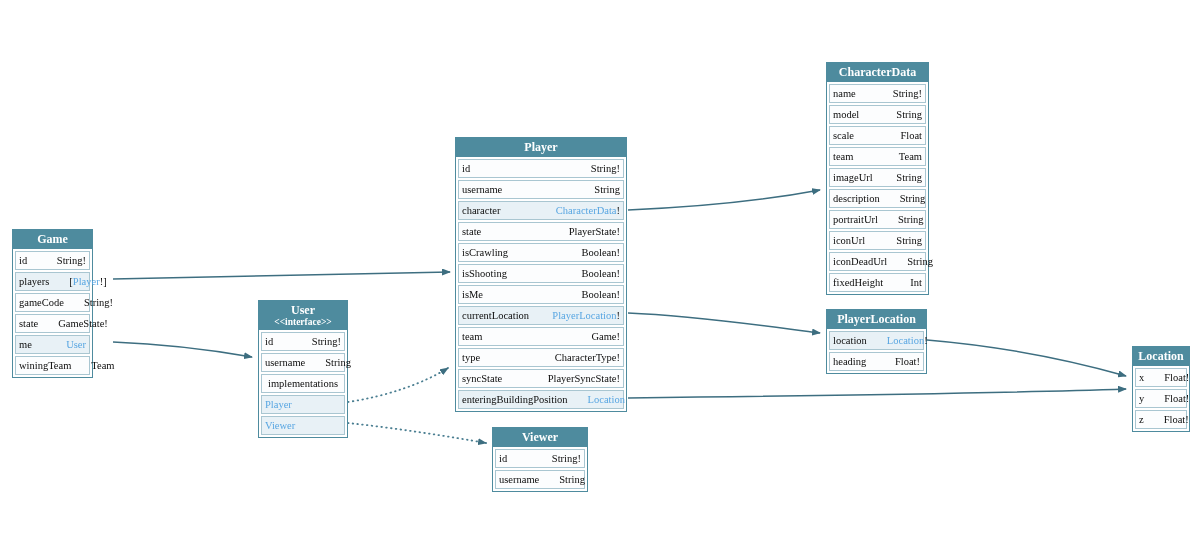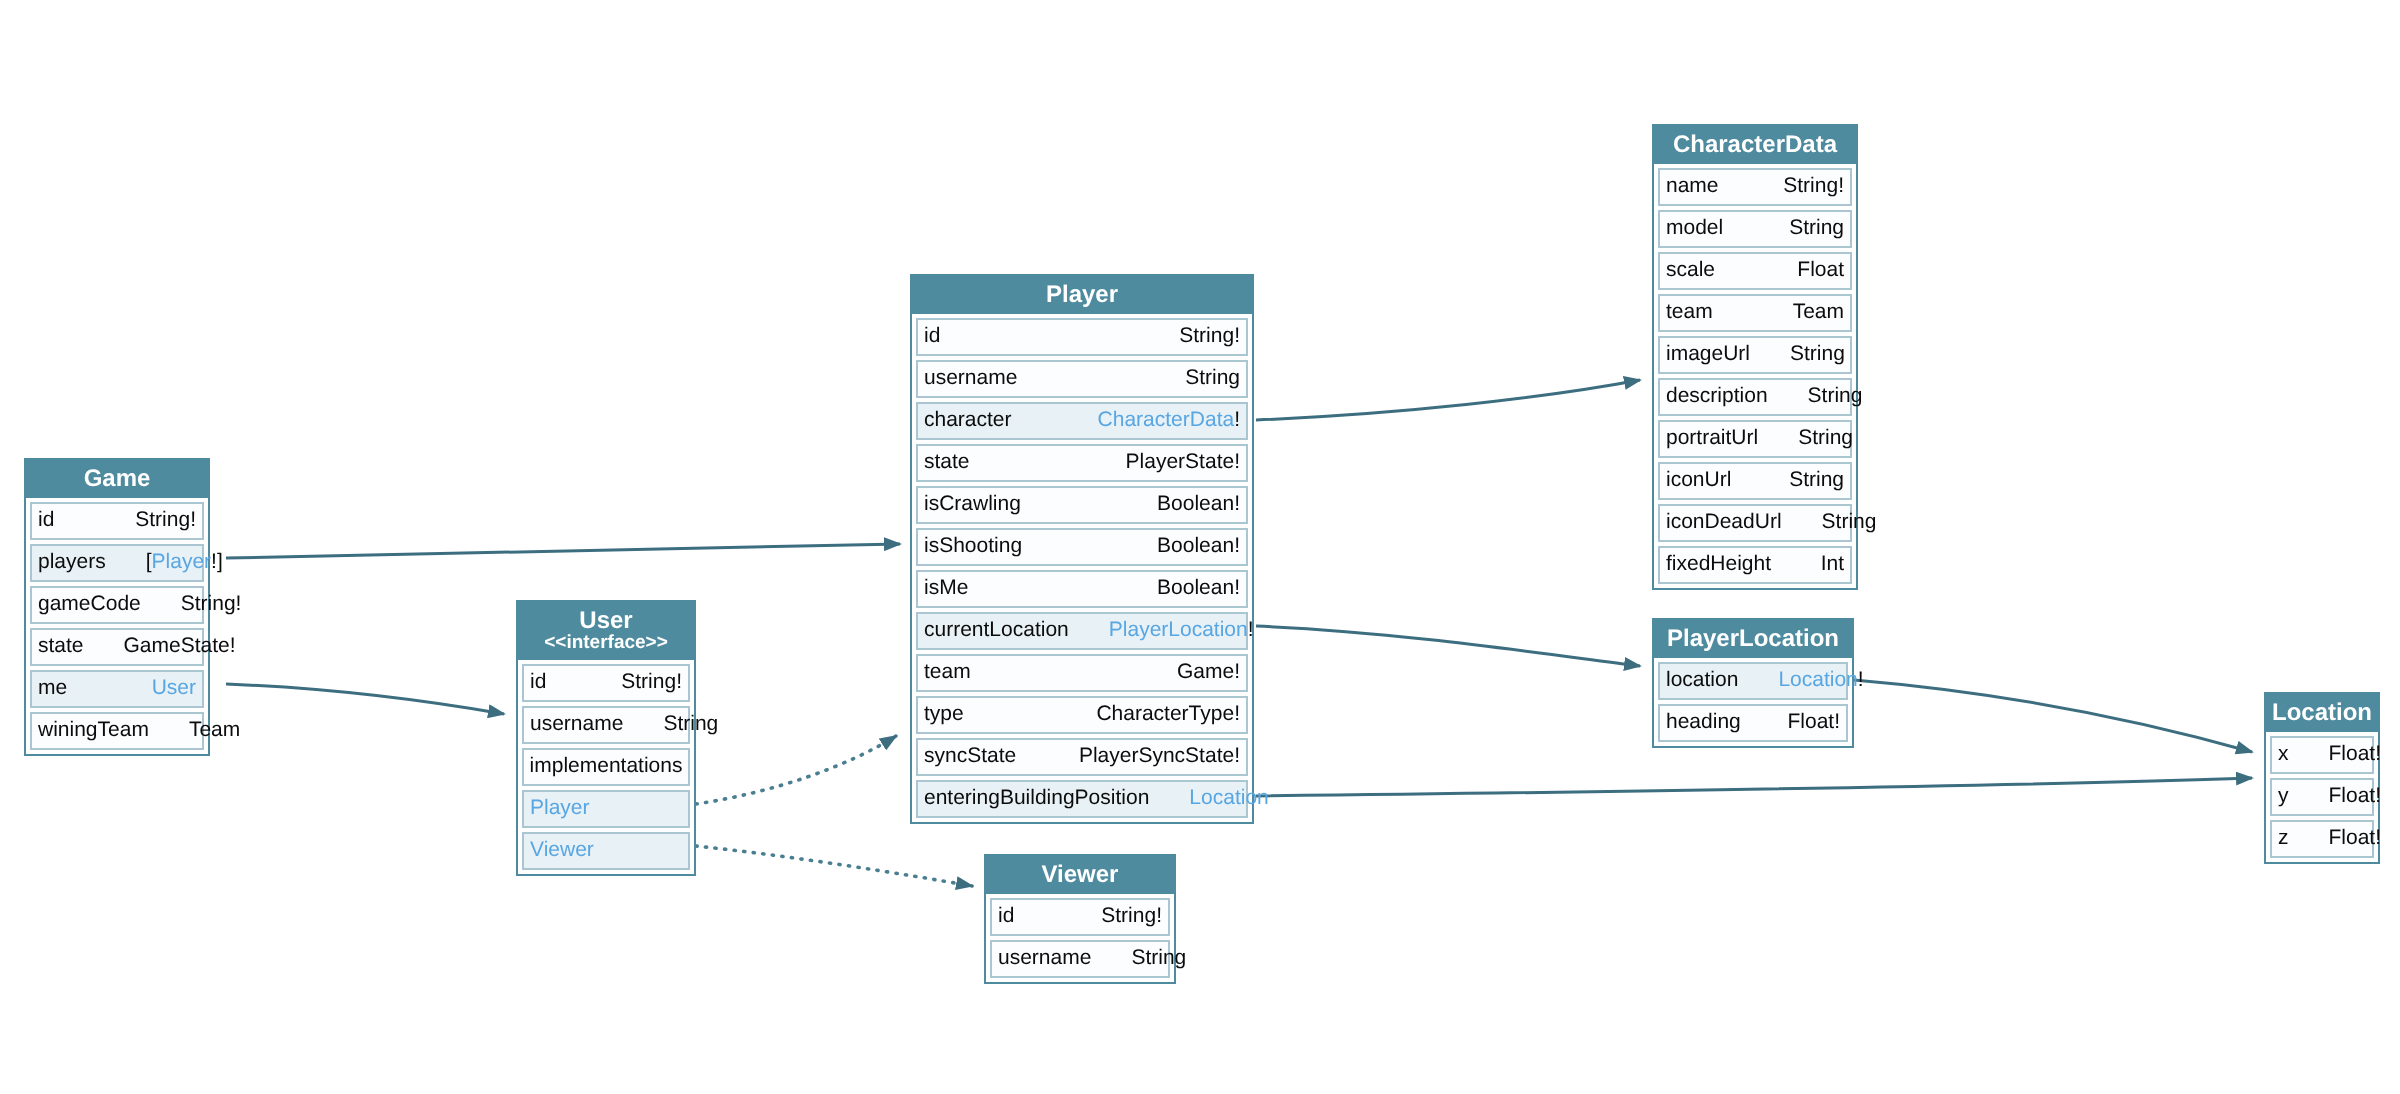--- a/index.html
+++ b/index.html
@@ -4,21 +4,21 @@
 <style>
   html,body{margin:0;padding:0;background:#ffffff;}
   .canvas{
     position:relative;width:1200px;height:547px;background:#ffffff;
     font-family:"Liberation Sans",sans-serif;overflow:hidden;
   }
   .edges-layer{position:absolute;left:0;top:0;width:1200px;height:547px;pointer-events:none;}
   .edge{fill:none;stroke:#3d6e80;stroke-width:1.5px;}
   .edge.dotted{stroke:#4a7e91;stroke-width:1.8px;stroke-dasharray:0.6 4.2;stroke-linecap:round;}
   .table{
-    position:absolute;box-sizing:border-box;border:1px solid #4e8b9e;background:#ffffff;
+    position:absolute;box-sizing:border-box;border:1px solid #4e8b9e;background:#ffffff;font-family:Liberation Serif, serif;
   }
   .thead{
     background:#4e8b9e;color:#ffffff;text-align:center;padding:2px 2px 3px;cursor:pointer;
   }
   .ttitle{font-size:12px;font-weight:bold;line-height:14px;white-space:nowrap;}
   .tsub{font-size:9.5px;font-weight:bold;line-height:10px;white-space:nowrap;}
   .trow{
     display:flex;justify-content:space-between;align-items:baseline;gap:20px;
     margin:2px;border:1px solid #a9c6d1;padding:2px 3px;
     font-size:10.5px;line-height:13px;color:#0c0c0c;background:#fcfdfe;white-space:nowrap;
@@ -41,21 +41,21 @@
     </defs>
   <path class="edge solid" marker-end="url(#arrow)" d="M113,279 C240,276 360,273 450,272"></path>
       <path class="edge solid" marker-end="url(#arrow)" d="M113,342 C165,344 212,350 252,357"></path>
       <path class="edge solid" marker-end="url(#arrow)" d="M628,210 C700,207 772,199 820,190"></path>
       <path class="edge solid" marker-end="url(#arrow)" d="M628,313 C700,316 772,327 820,333"></path>
       <path class="edge solid" marker-end="url(#arrow)" d="M628,398 C800,396 1010,393 1126,389"></path>
       <path class="edge solid" marker-end="url(#arrow)" d="M927,340 C1010,347 1080,363 1126,376"></path>
       <path class="edge dotted" marker-end="url(#arrow)" d="M348,402 C388,396 424,383 448,368"></path>
       <path class="edge dotted" marker-end="url(#arrow)" d="M348,423 C396,428 452,437 486,443"></path>
     </svg>
-<div class="table" style="left: 12px; top: 229px; width: 93px;">
+<div class="table" style="left: 12px; top: 229px; width: 81px;">
       <div class="thead">
         <div class="ttitle">Game</div>
       </div>
       <div class="trow">
         <span class="fname">id</span>
         <span class="ftype"><span>String!</span></span>
       </div>
       <div class="trow tinted">
         <span class="fname">players</span>
         <span class="ftype"><span>[</span><span class="link">Player</span><span>!]</span></span>

